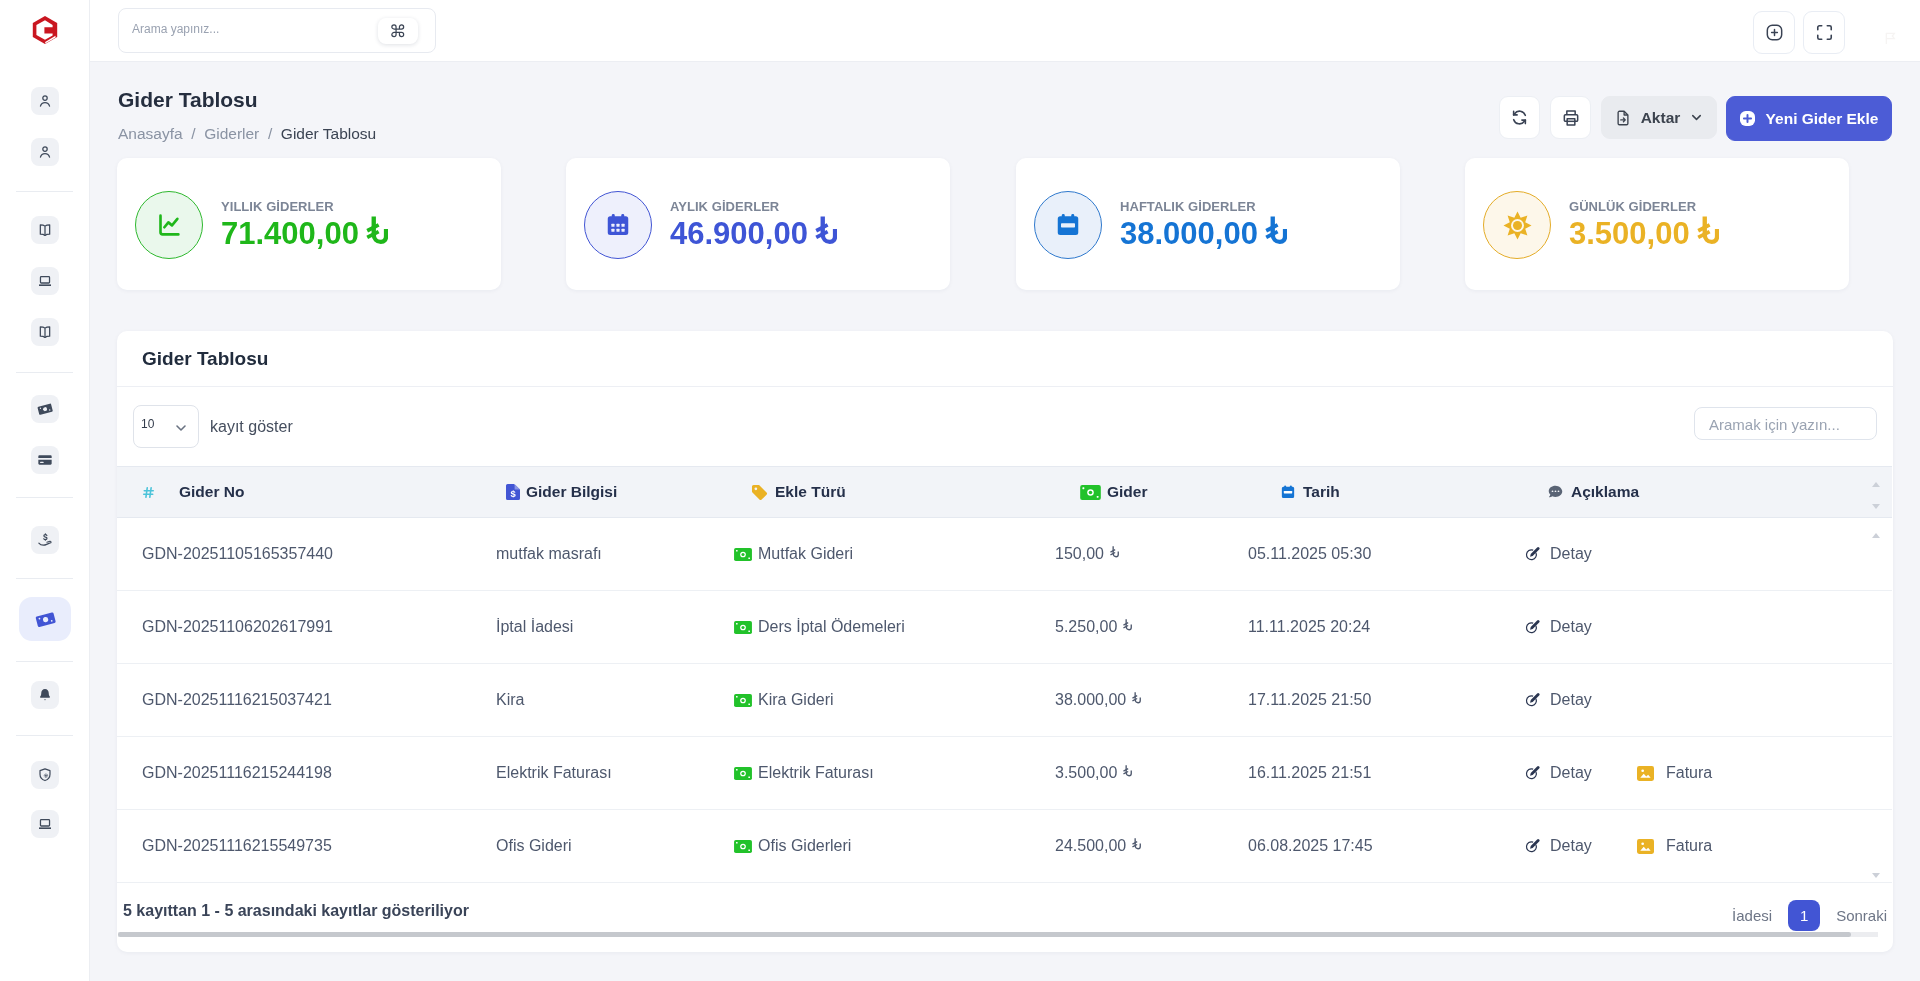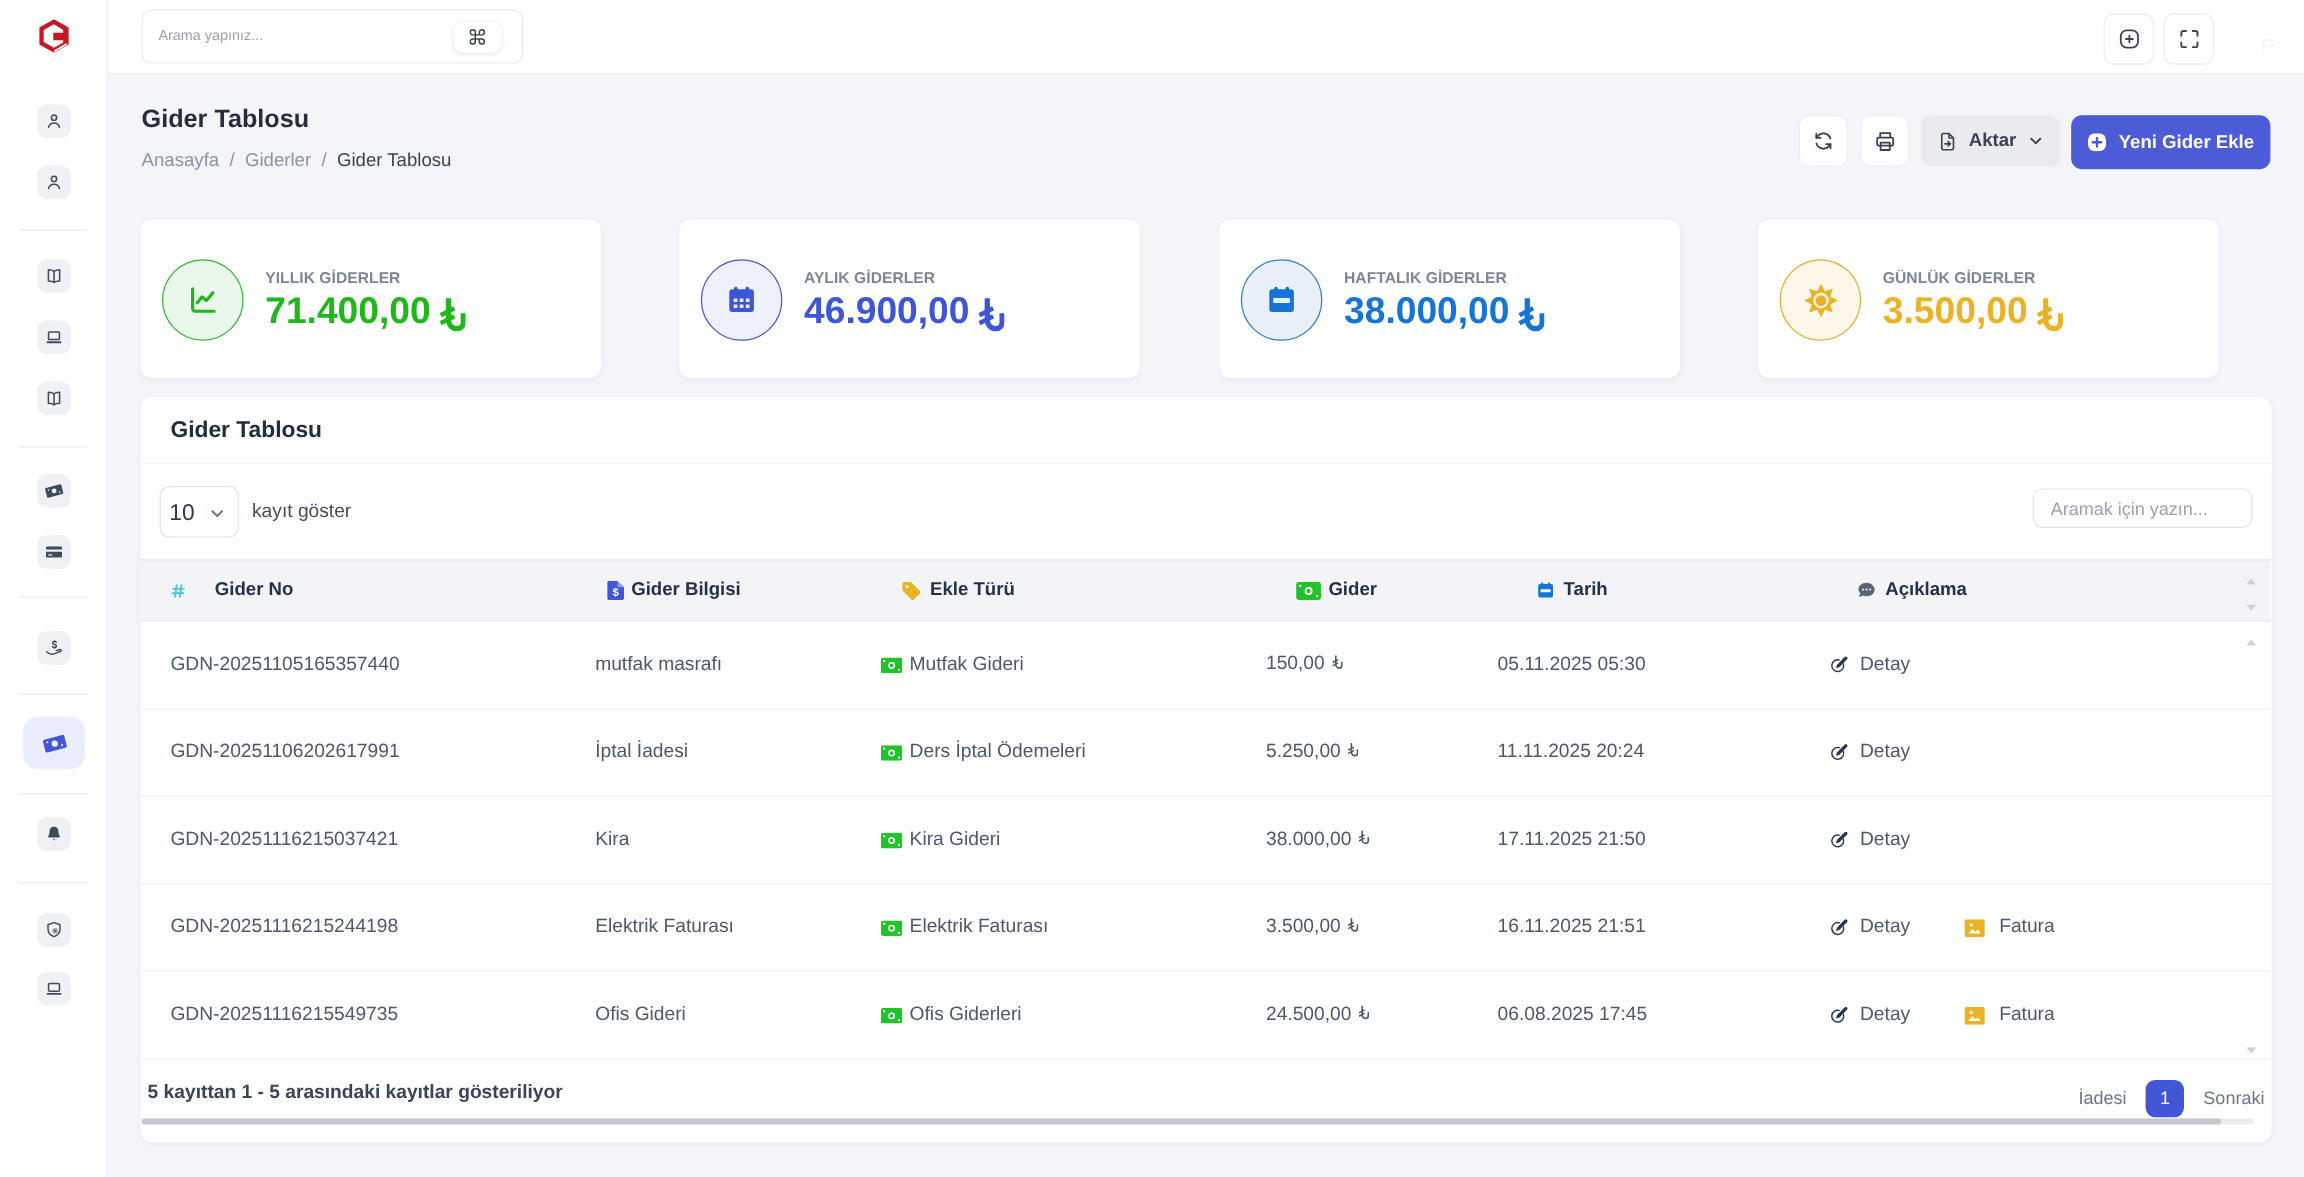--- a/index.html
+++ b/index.html
@@ -21,31 +21,31 @@
 #searchbox .ph{position:absolute;left:13px;top:13px;font-size:12px;color:#9aa2b1;}
 #cmdbadge{position:absolute;right:17px;top:9px;width:40px;height:26px;background:#fff;border-radius:8px;box-shadow:0 1px 4px rgba(30,40,70,.14);display:flex;align-items:center;justify-content:center;color:#3b4454;}
 .tbtn{position:absolute;top:11px;width:42px;height:43px;border:1px solid #e9edf4;border-radius:9px;background:#fff;display:flex;align-items:center;justify-content:center;color:#3a4354;}
 
 #ptitle{position:absolute;left:118px;top:88px;font-size:21px;font-weight:bold;color:#252e3f;z-index:2;}
 #crumbs{position:absolute;left:118px;top:125px;font-size:15.5px;color:#8a93a3;z-index:2;}
 #crumbs b{color:#3b4453;font-weight:normal;}
 .actbtn{position:absolute;top:96px;height:43px;border-radius:9px;background:#fff;border:1px solid #eceff4;display:flex;align-items:center;justify-content:center;color:#3a4354;z-index:2;}
 
 .card{position:absolute;background:#fff;border-radius:10px;box-shadow:0 1px 4px rgba(25,35,70,.05);}
-.stat{top:183px;width:384px;height:132px;}
+.stat{top:158px;width:384px;height:132px;}
 .stat .circ{position:absolute;left:18px;top:33px;width:68px;height:68px;border-radius:50%;display:flex;align-items:center;justify-content:center;}
 .stat .circ svg{width:30px;height:30px;}
 .stat .lab{position:absolute;left:104px;top:41px;font-size:13px;font-weight:bold;color:#7c8596;letter-spacing:.05px;}
-.stat .val{position:absolute;left:104px;top:58px;font-size:31px;font-weight:bold;display:flex;align-items:flex-end;gap:7px;}
+.stat .val{position:absolute;left:104px;top:58px;font-size:31px;font-weight:bold;display:flex;align-items:flex-start;gap:7px;}
 
 #tcard{left:117px;top:331px;width:1776px;height:621px;}
 #tcard .cap{position:absolute;left:25px;top:17px;font-size:19px;font-weight:bold;color:#212c3d;}
 #tcard .capline{position:absolute;left:0;top:55px;width:100%;border-top:1px solid #edeff4;}
 #lenbox{position:absolute;left:16px;top:74px;width:66px;height:43px;border:1px solid #dfe3ea;border-radius:8px;}
-#lenbox span{position:absolute;left:7px;top:11px;font-size:19px;color:#333c4c;text-align:center;}
+#lenbox span{position:absolute;left:7px;top:11px;font-size:12px;color:#333c4c;text-align:center;}
 #lenbox svg{position:absolute;right:9px;top:14px;color:#6a7382;}
 #kayit{position:absolute;left:93px;top:87px;font-size:16px;color:#454e5e;}
 #tsearch{position:absolute;right:16px;top:76px;width:183px;height:33px;border:1px solid #dfe4ec;border-radius:8px;}
 #tsearch span{position:absolute;left:14px;top:8px;font-size:15px;color:#9aa3b2;}
 
 #thead{position:absolute;left:0;top:135px;width:1775px;height:52px;background:#f2f4f8;border-top:1px solid #e5e9f0;border-bottom:1px solid #e5e9f0;font-weight:bold;color:#25304a;font-size:15.5px;}
 .hc{position:absolute;top:0;height:100%;display:flex;align-items:center;gap:6px;}
 .hc svg{flex:none;}
 .trow{position:absolute;left:0;width:1775px;height:73px;border-bottom:1px solid #edf0f4;font-size:16px;color:#4e586d;}
 .tc{position:absolute;top:50%;transform:translateY(-50%);display:flex;align-items:center;gap:6px;white-space:nowrap;}

